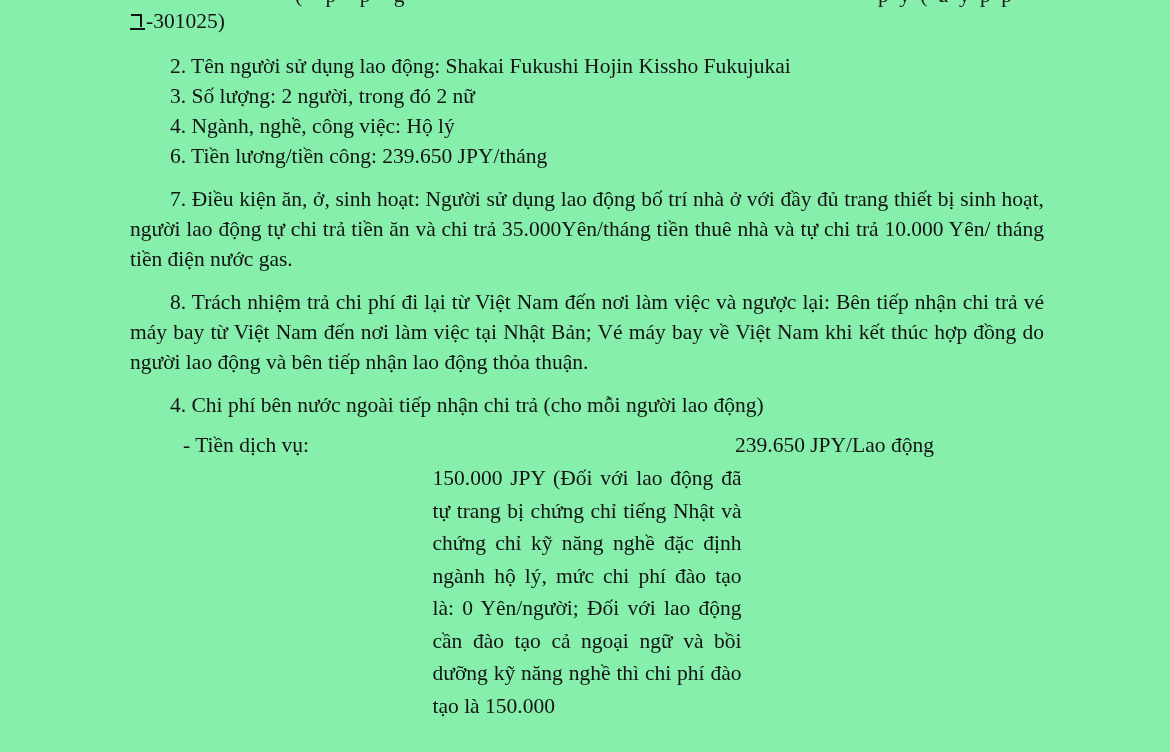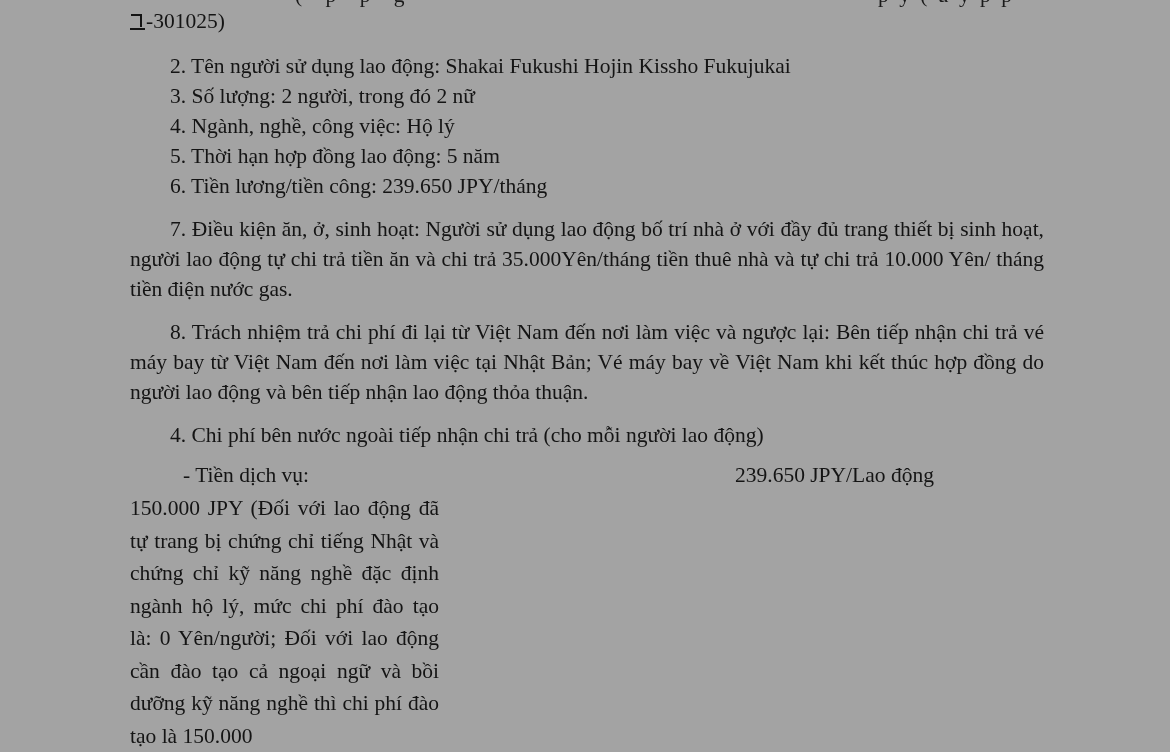--- a/index.html
+++ b/index.html
@@ -4,21 +4,21 @@
 <style>
   html, body {
     margin: 0; padding: 0;
     width: 1170px; height: 752px;
     background: #ffffff;
     overflow: hidden;
   }
   .page {
     position: relative;
     width: 1170px; height: 752px;
-    background: #a3a3a3;
+    background: #86efac;
     color: #141414;
     font-family: "Liberation Serif", "DejaVu Serif", serif;
     font-size: 21.5px;
     line-height: 30px;
     overflow: hidden;
   }
   .content {
     position: absolute;
     left: 130px; top: 6px;
     width: 914px;
@@ -63,20 +63,21 @@
     text-indent: 40px;
   }
   p.item.sp { margin-top: 13px; }
   p.just { text-align: justify; }
 
   .fees { margin-top: 10px; }
   .fee-row {
     display: flex;
     align-items: flex-start;
     margin-top: 2px;
+    justify-content: center;
   }
   .fee-label {
     box-sizing: border-box;
     width: 605px;
     padding-left: 53px;
     flex: 0 0 605px;
   }
   .fee-value {
     width: 309px;
     flex: 0 0 309px;
@@ -97,21 +98,20 @@
   <div class="content">
 
     <p class="code-line"><span class="yu"></span><span>-301025)</span></p>
 
     <p class="item">2. Tên người sử dụng lao động: Shakai Fukushi Hojin Kissho Fukujukai</p>
 
     <p class="item">3. Số lượng: 2 người, trong đó 2 nữ</p>
 
     <p class="item">4. Ngành, nghề, công việc: Hộ lý</p>
 
-    <p class="item">5. Thời hạn hợp đồng lao động: 5 năm</p>
 
     <p class="item">6. Tiền lương/tiền công: 239.650 JPY/tháng</p>
 
     <p class="item just sp">7. Điều kiện ăn, ở, sinh hoạt: Người sử dụng lao động bố trí nhà ở với đầy đủ trang thiết bị sinh hoạt, người lao động tự chi trả tiền ăn và chi trả 35.000Yên/tháng tiền thuê nhà và tự chi trả 10.000 Yên/ tháng tiền điện nước gas.</p>
 
     <p class="item just sp">8. Trách nhiệm trả chi phí đi lại từ Việt Nam đến nơi làm việc và ngược lại: Bên tiếp nhận chi trả vé máy bay từ Việt Nam đến nơi làm việc tại Nhật Bản; Vé máy bay về Việt Nam khi kết thúc hợp đồng do người lao động và bên tiếp nhận lao động thỏa thuận.</p>
 
     <p class="item sp">4. Chi phí bên nước ngoài tiếp nhận chi trả (cho mỗi người lao động)</p>
 
     <div class="fees">

